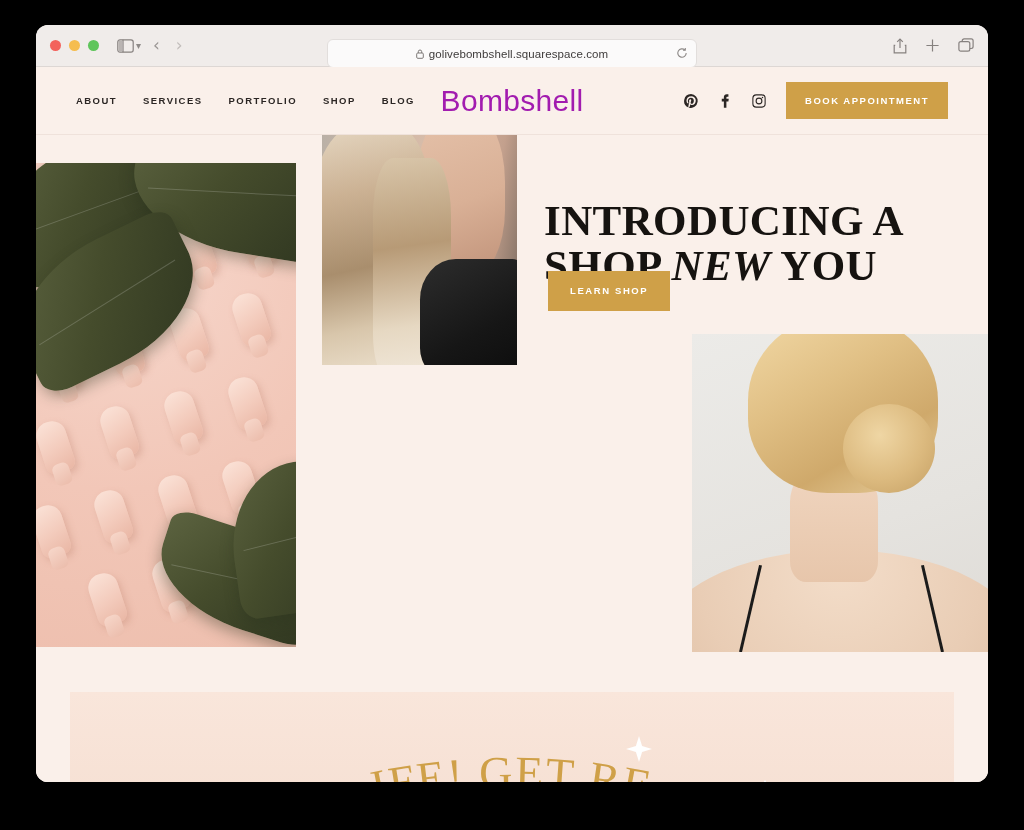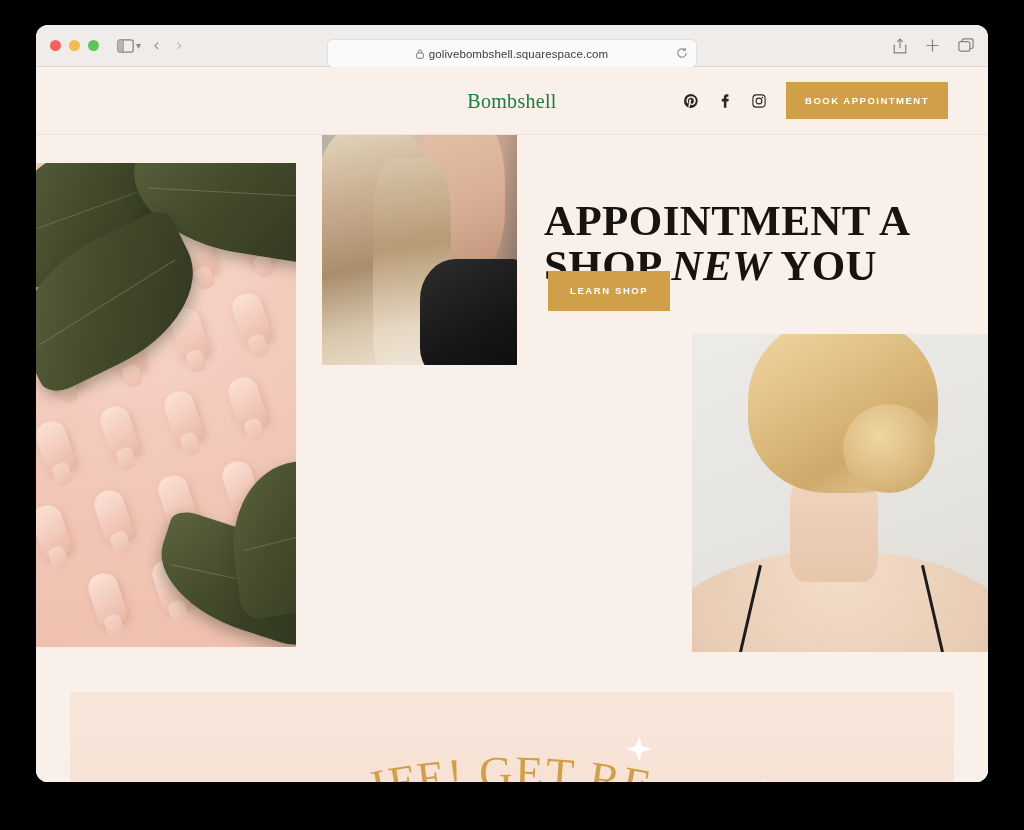--- a/index.html
+++ b/index.html
@@ -146,23 +146,23 @@
     font-weight: bold;
     color: #2b2624;
     text-decoration: none;
     font-family: "Liberation Sans", sans-serif;
   }
   .brand {
     position: absolute;
     left: 50%;
     top: 50%;
     transform: translate(-50%,-50%);
-    font-family: Liberation Serif, serif;
-    font-size: 20px;
-    color: #15803d;
+    font-family: Liberation Sans, sans-serif;
+    font-size: 30px;
+    color: #a21caf;
     letter-spacing: 0.3px;
   }
   .header-right {
     margin-left: auto;
     display: flex;
     align-items: center;
     gap: 20px;
   }
   .social { color: #2b2624; display: inline-flex; }
   .btn-book {
@@ -507,20 +507,27 @@
             <rect x="0.9" y="3.6" width="10.9" height="9.6" rx="1.9" fill="#f0ecea"></rect>
           </svg>
         </span>
       </div>
     </div>
 
     <div class="viewport">
 
       <div class="site-header">
 
+        <nav class="site-nav">
+          <a href="#">ABOUT</a>
+          <a href="#">SERVICES</a>
+          <a href="#">PORTFOLIO</a>
+          <a href="#">SHOP</a>
+          <a href="#">BLOG</a>
+        </nav>
 
         <div class="brand">Bombshell</div>
 
         <div class="header-right">
           <span class="social">
             <svg width="14" height="14" viewBox="0 0 16 16" fill="#2b2624">
               <path d="M8 0a8 8 0 0 0-2.9 15.4c-.07-.63-.13-1.6.03-2.29.14-.62.93-3.96.93-3.96s-.24-.47-.24-1.17c0-1.1.64-1.92 1.43-1.92.67 0 1 .5 1 1.11 0 .68-.43 1.69-.65 2.63-.19.79.39 1.43 1.17 1.43 1.41 0 2.49-1.48 2.49-3.62 0-1.9-1.36-3.22-3.3-3.22-2.25 0-3.57 1.68-3.57 3.42 0 .68.26 1.4.59 1.8.06.08.07.15.05.23-.06.25-.2.79-.22.9-.04.15-.12.18-.28.11-1.04-.48-1.69-2-1.69-3.22 0-2.62 1.9-5.03 5.49-5.03 2.88 0 5.12 2.05 5.12 4.8 0 2.86-1.8 5.17-4.31 5.17-.84 0-1.63-.44-1.9-.96l-.52 1.97c-.19.72-.69 1.63-1.03 2.18A8 8 0 1 0 8 0z"></path>
             </svg>
           </span>
           <span class="social">
@@ -583,21 +590,21 @@
 
         <div class="img-model">
           <div class="model-bg"></div>
           <div class="model-face"></div>
           <div class="model-hair"></div>
           <div class="model-hair2"></div>
           <div class="model-jacket"></div>
         </div>
 
         <h1 class="headline">
-          <span>APPOINTMENT A</span><br>
+          <span>INTRODUCING A</span><br>
           <span>SHOP </span><em>NEW</em><span> YOU</span>
         </h1>
 
         <button class="btn-learn">LEARN SHOP</button>
 
 
 
         <div class="img-updo">
           <div class="updo-bg"></div>
           <div class="updo-shoulder"></div>

